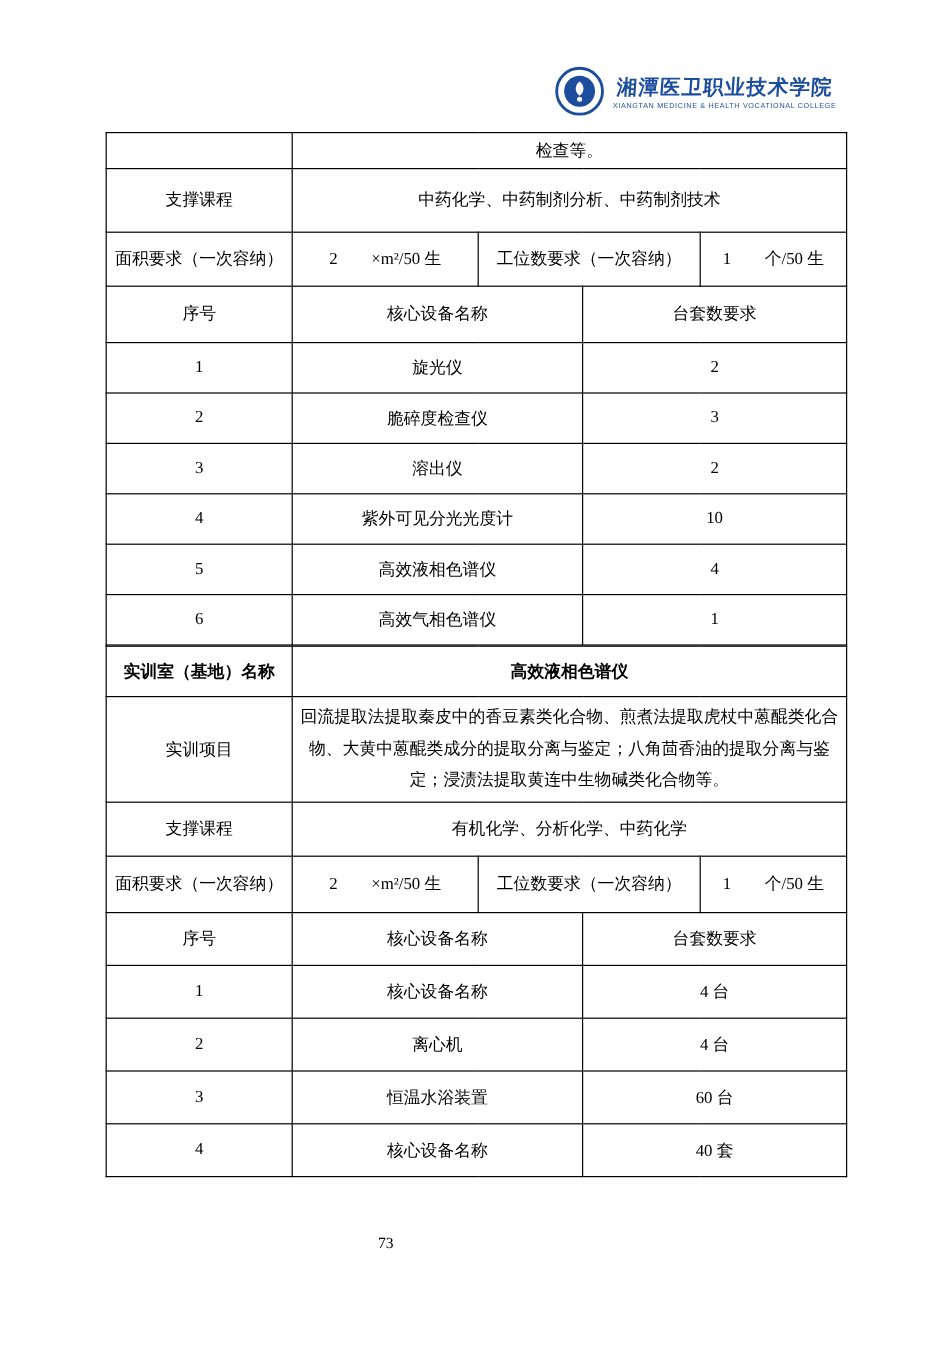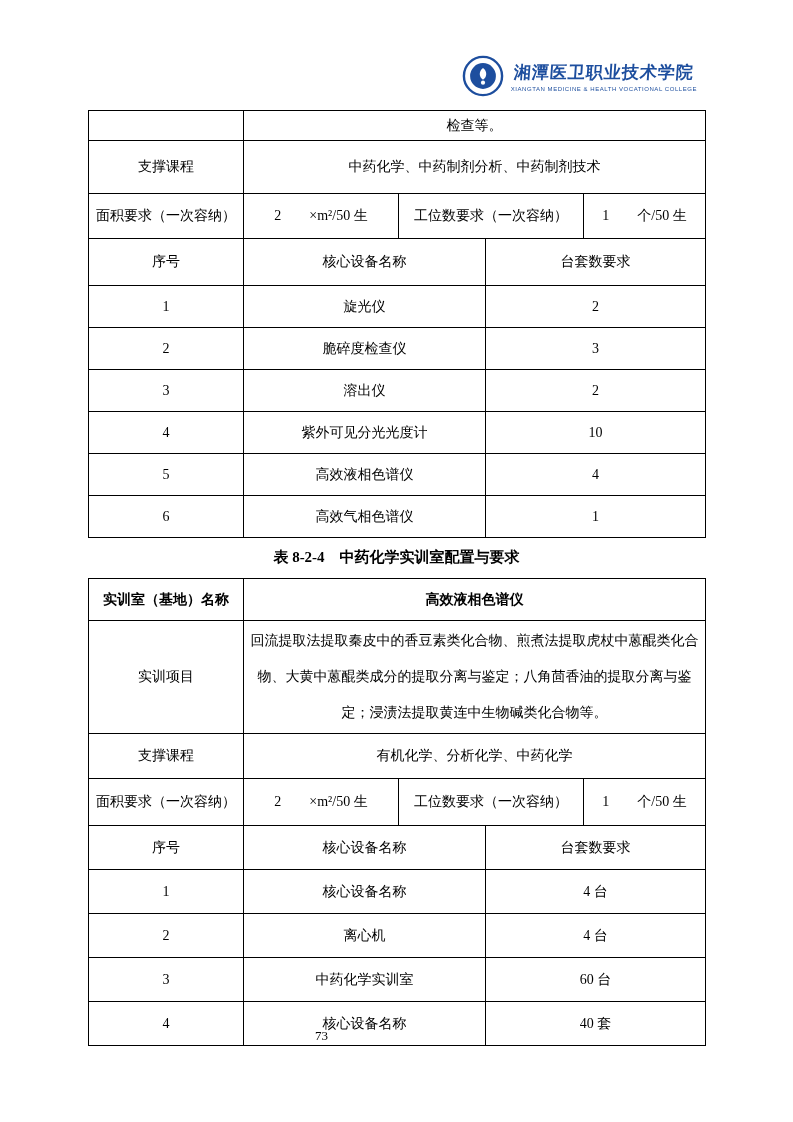--- a/index.html
+++ b/index.html
@@ -58,21 +58,21 @@
     font-size: 14px;
     padding: 2px 3px;
     word-break: break-all;
   }
   td.left { text-align: left; padding-left: 8px; font-family: Liberation Serif, serif; }
   td.bold { font-weight: bold; margin-top: 33px; }
   td.project-text {
     text-align: left;
     text-align: justify;
     padding: 5px 8px;
-    line-height: 36px;
+    line-height: 26px;
     font-size: 14px;
     margin-left: 24px;
   }
   tr.r30 { height: 30px; }
   tr.r42 { height: 42px; }
   tr.r44 { height: 44px; }
   tr.r45 { height: 45px; }
   tr.r47 { height: 47px; }
   tr.r53 { height: 53px; }
   tr.r88 { height: 88px; }
@@ -166,21 +166,20 @@
           <td colspan="2">4</td>
         </tr>
         <tr class="r42">
           <td>6</td>
           <td colspan="2">高效气相色谱仪</td>
           <td colspan="2">1</td>
         </tr>
       </tbody>
     </table>
 
-    <div class="caption">表 8-2-4　中药化学实训室配置与要求</div>
 
     <table class="tbl">
       <colgroup>
         <col style="width:155px">
           <col style="width:155px">
           <col style="width:87px">
           <col style="width:98px">
           <col style="width:122px">
       </colgroup>
       <tbody>
@@ -212,21 +211,21 @@
           <td colspan="2">核心设备名称</td>
           <td colspan="2">4 台</td>
         </tr>
         <tr class="r44">
           <td>2</td>
           <td colspan="2">离心机</td>
           <td colspan="2">4 台</td>
         </tr>
         <tr class="r44">
           <td>3</td>
-          <td colspan="2">中药化学实训室</td>
+          <td colspan="2">恒温水浴装置</td>
           <td colspan="2">60 台</td>
         </tr>
         <tr class="r44">
           <td>4</td>
           <td colspan="2">核心设备名称</td>
           <td colspan="2">40 套</td>
         </tr>
       </tbody>
     </table>
   </div>

